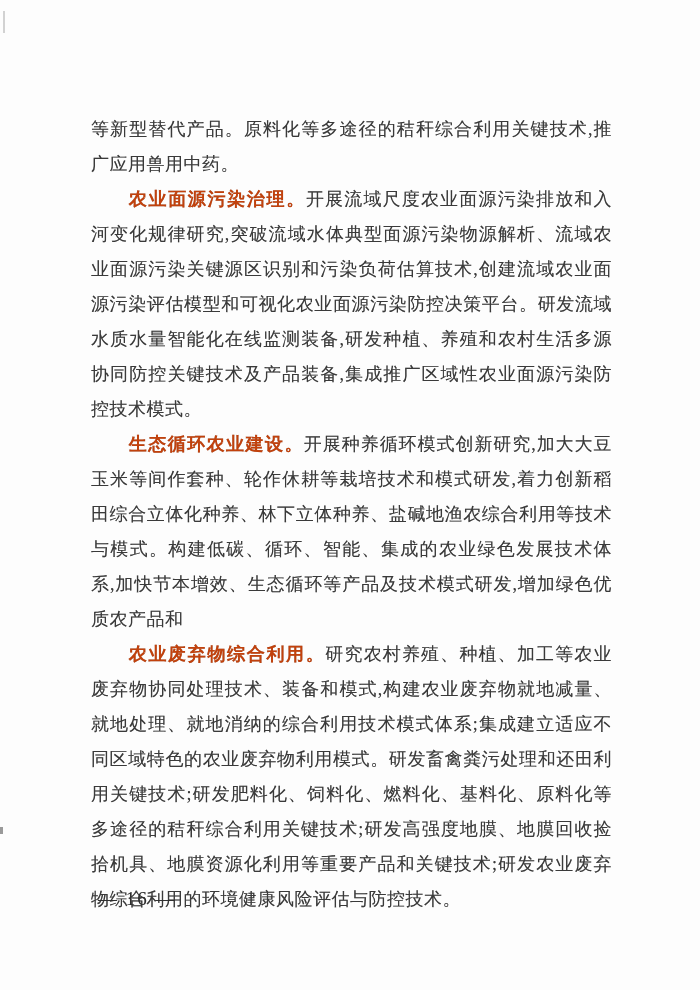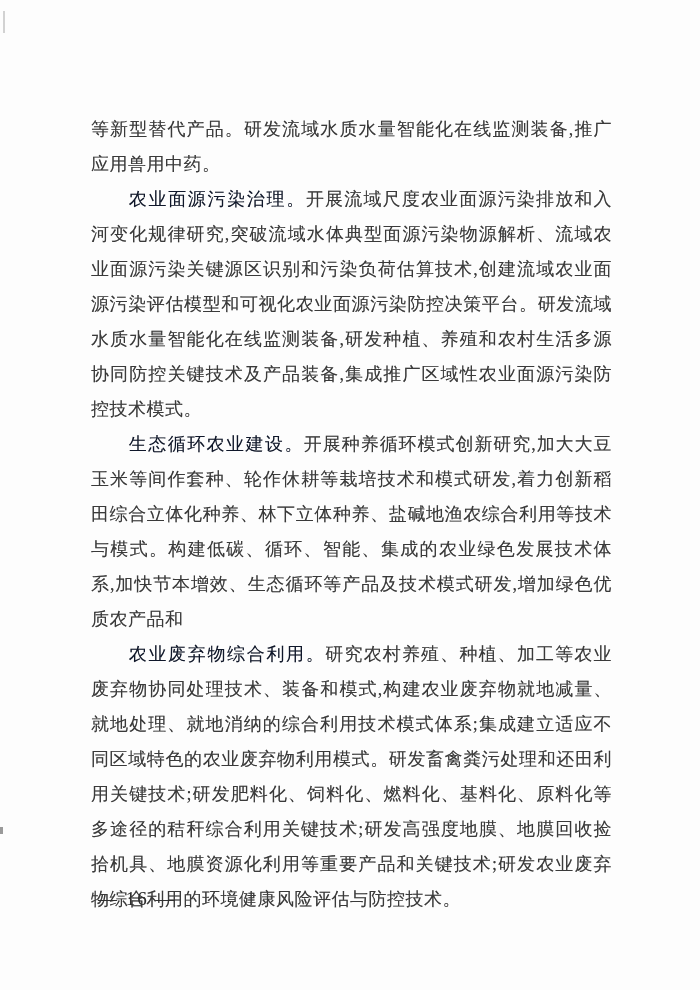--- a/index.html
+++ b/index.html
@@ -28,22 +28,22 @@
     line-height: 35px;
     letter-spacing: 0.5px;
     text-align: justify;
     color: #3a3a3a;
     text-shadow: 0 0 0.6px rgba(70,70,70,0.45);
   }
   .para.indent {
     text-indent: 2.1em;
   }
   .lead {
-    font-weight: 400;
-    color: #0f172a;
+    font-weight: 700;
+    color: #c2410c;
     font-family: "Liberation Sans", "DejaVu Sans", sans-serif;
     letter-spacing: 1px;
   }
   .pagenum {
     position: absolute;
     left: 98px;
     top: 888px;
     font-size: 19px;
     line-height: 22px;
     color: #2e2e2e;
@@ -70,21 +70,21 @@
 </head>
 <body>
 
 <div class="page">
 
   <div class="artifact-corner"></div>
   <div class="artifact-edge"></div>
 
   <div class="content">
 
-    <p class="para"><span class="lead"></span><span>等新型替代产品。研发流域水质水量智能化在线监测装备,推广应用兽用中药。</span></p>
+    <p class="para"><span class="lead"></span><span>等新型替代产品。原料化等多途径的秸秆综合利用关键技术,推广应用兽用中药。</span></p>
 
     <p class="para indent"><span class="lead">农业面源污染治理。</span><span>开展流域尺度农业面源污染排放和入河变化规律研究,突破流域水体典型面源污染物源解析、流域农业面源污染关键源区识别和污染负荷估算技术,创建流域农业面源污染评估模型和可视化农业面源污染防控决策平台。研发流域水质水量智能化在线监测装备,研发种植、养殖和农村生活多源协同防控关键技术及产品装备,集成推广区域性农业面源污染防控技术模式。</span></p>
 
     <p class="para indent"><span class="lead">生态循环农业建设。</span><span>开展种养循环模式创新研究,加大大豆玉米等间作套种、轮作休耕等栽培技术和模式研发,着力创新稻田综合立体化种养、林下立体种养、盐碱地渔农综合利用等技术与模式。构建低碳、循环、智能、集成的农业绿色发展技术体系,加快节本增效、生态循环等产品及技术模式研发,增加绿色优质农产品和</span></p>
 
     <p class="para indent"><span class="lead">农业废弃物综合利用。</span><span>研究农村养殖、种植、加工等农业废弃物协同处理技术、装备和模式,构建农业废弃物就地减量、就地处理、就地消纳的综合利用技术模式体系;集成建立适应不同区域特色的农业废弃物利用模式。研发畜禽粪污处理和还田利用关键技术;研发肥料化、饲料化、燃料化、基料化、原料化等多途径的秸秆综合利用关键技术;研发高强度地膜、地膜回收捡拾机具、地膜资源化利用等重要产品和关键技术;研发农业废弃物综合利用的环境健康风险评估与防控技术。</span></p>
 
   </div>
 
   <div class="pagenum">— 16 —</div>

